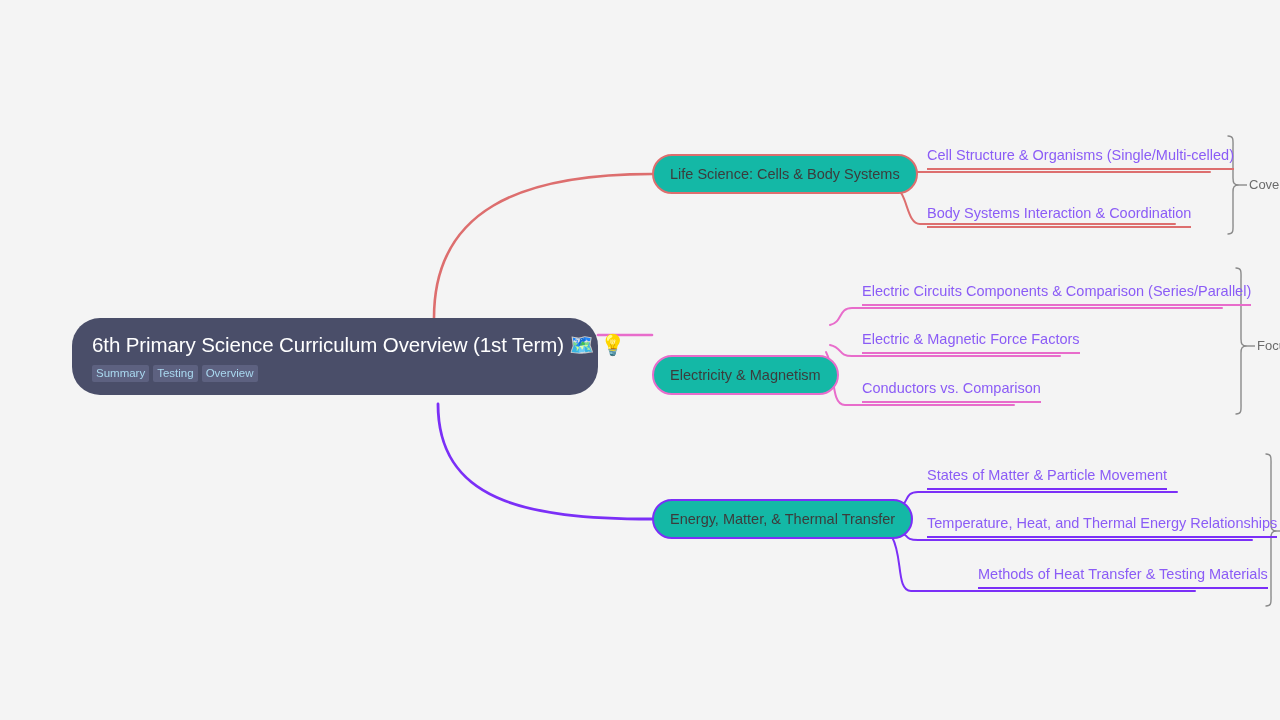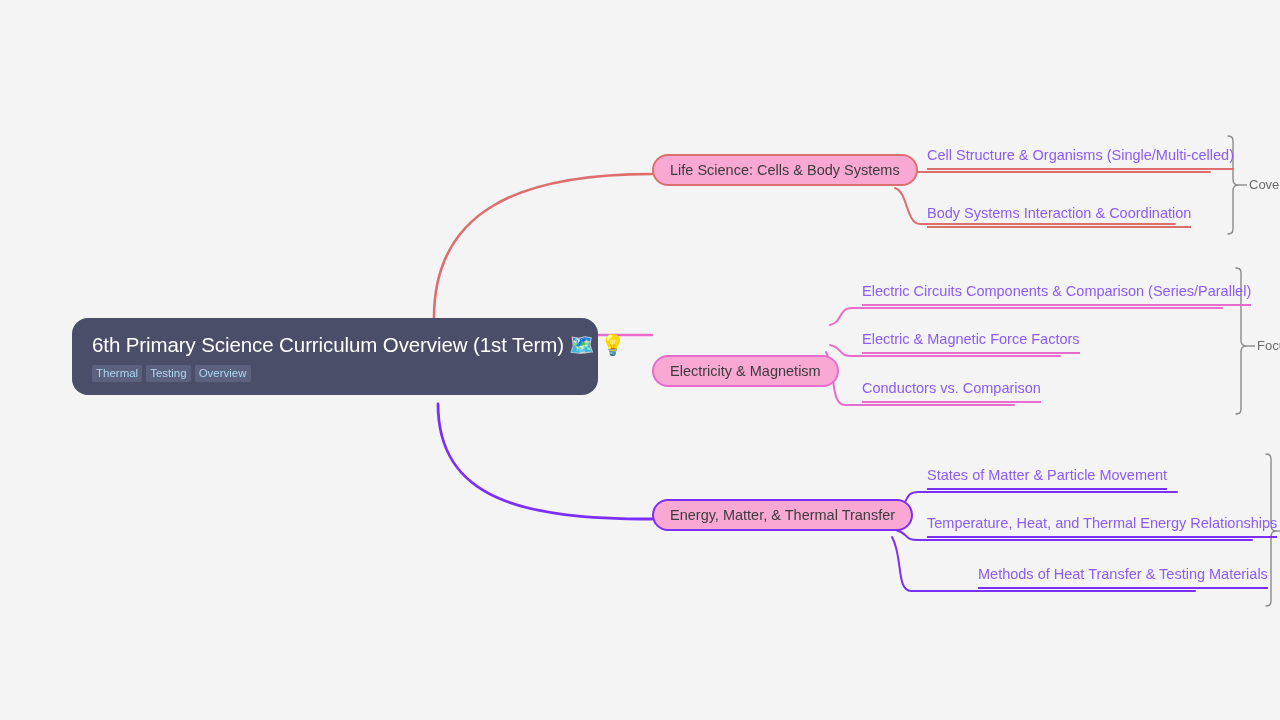--- a/index.html
+++ b/index.html
@@ -32,21 +32,21 @@
   }
 
   
   .root-node {
     position: absolute;
     left: 72px;
     top: 318px;
     width: 526px;
     box-sizing: border-box;
     background: #4a4e69;
-    border-radius: 16px;
+    border-radius: 28px;
     padding: 14px 20px 13px 20px;
   }
   .root-title {
     color: #ffffff;
     font-size: 20.5px;
     line-height: 26px;
     letter-spacing: -0.1px;
     white-space: nowrap;
   }
   .root-tags {
@@ -60,28 +60,28 @@
     font-size: 11.5px;
     line-height: 14px;
     padding: 1px 4px 2px 4px;
     border-radius: 2px;
     white-space: nowrap;
   }
 
   
   .branch-node {
     position: absolute;
-    background: #f9a8d4;
+    background: #14b8a6;
     border-radius: 20px;
     border: 2px solid #000;
     box-sizing: border-box;
     display: flex;
     align-items: center;
     justify-content: center;
-    height: 32px;
+    height: 40px;
     padding: 0 16px;
   }
   .branch-label {
     color: #3c3c3c;
     font-size: 14.5px;
     line-height: 18px;
     white-space: nowrap;
   }
 
   
@@ -140,21 +140,21 @@
     <line x1="1247" y1="346" x2="1255" y2="346" stroke="#8a8a8a" stroke-width="1.4"></line>
 
     <path d="M 1266 454 C 1272 454 1271 458 1271 466 L 1271 524 C 1271 529 1272 531 1277 531
              C 1272 531 1271 533 1271 538 L 1271 594 C 1271 602 1272 606 1266 606" fill="none" stroke="#8a8a8a" stroke-width="1.4" stroke-linecap="round"></path>
     <line x1="1277" y1="531" x2="1280" y2="531" stroke="#8a8a8a" stroke-width="1.4"></line>
   </svg>
 
   <div class="root-node">
     <div class="root-title">6th Primary Science Curriculum Overview (1st Term) 🗺️ 💡</div>
     <div class="root-tags">
-      <span class="root-tag">Thermal</span>
+      <span class="root-tag">Summary</span>
       <span class="root-tag">Testing</span>
       <span class="root-tag">Overview</span>
     </div>
   </div>
 
   <div class="branch-node" style="left:652px; top:154px; border-color:#dd6e6e;">
     <span class="branch-label">Life Science: Cells &amp; Body Systems</span>
   </div>
 
   <div class="sub-item" style="left:927px; top:146px;">

